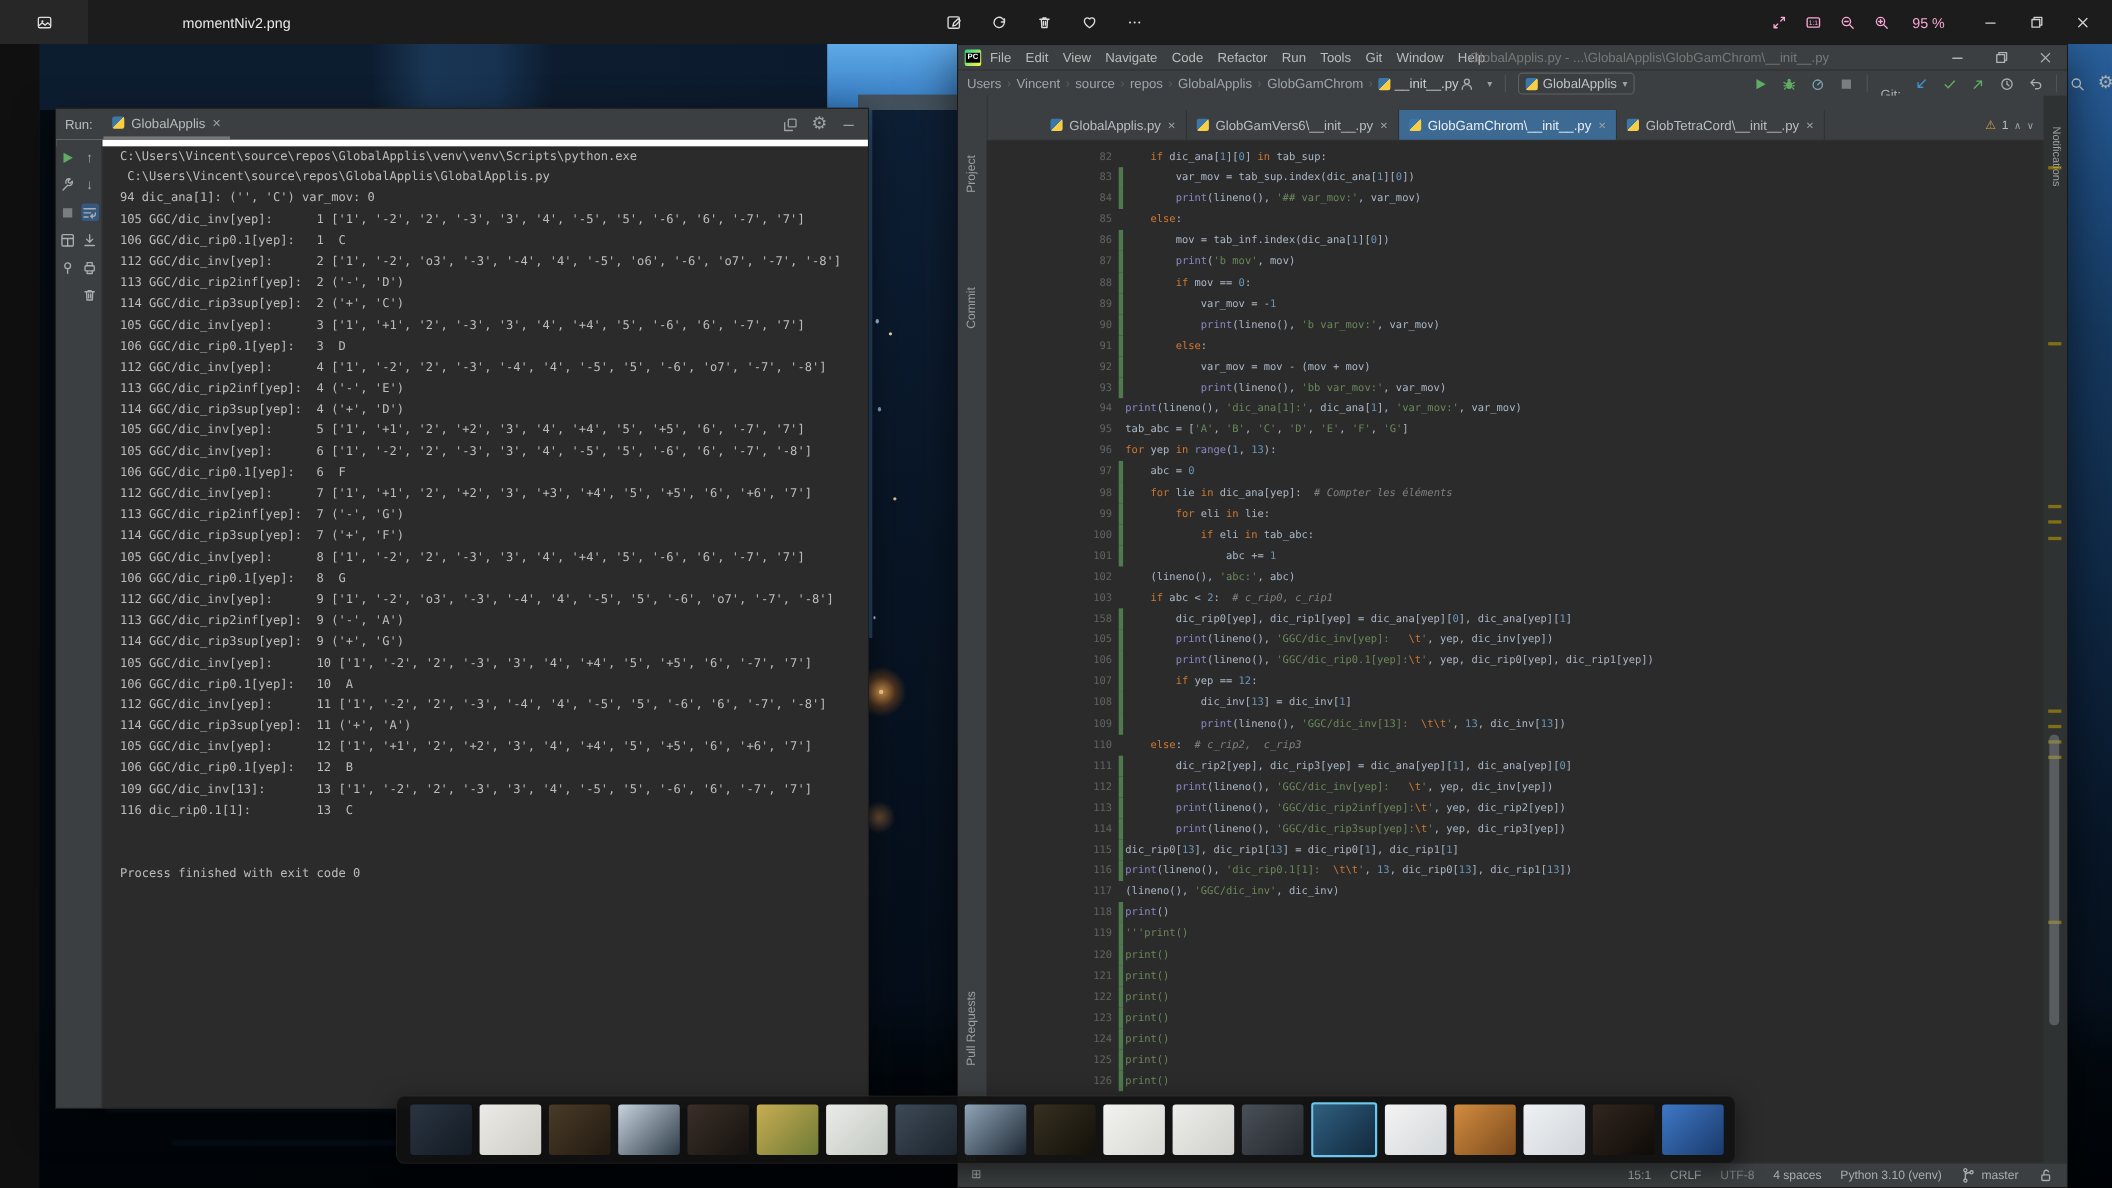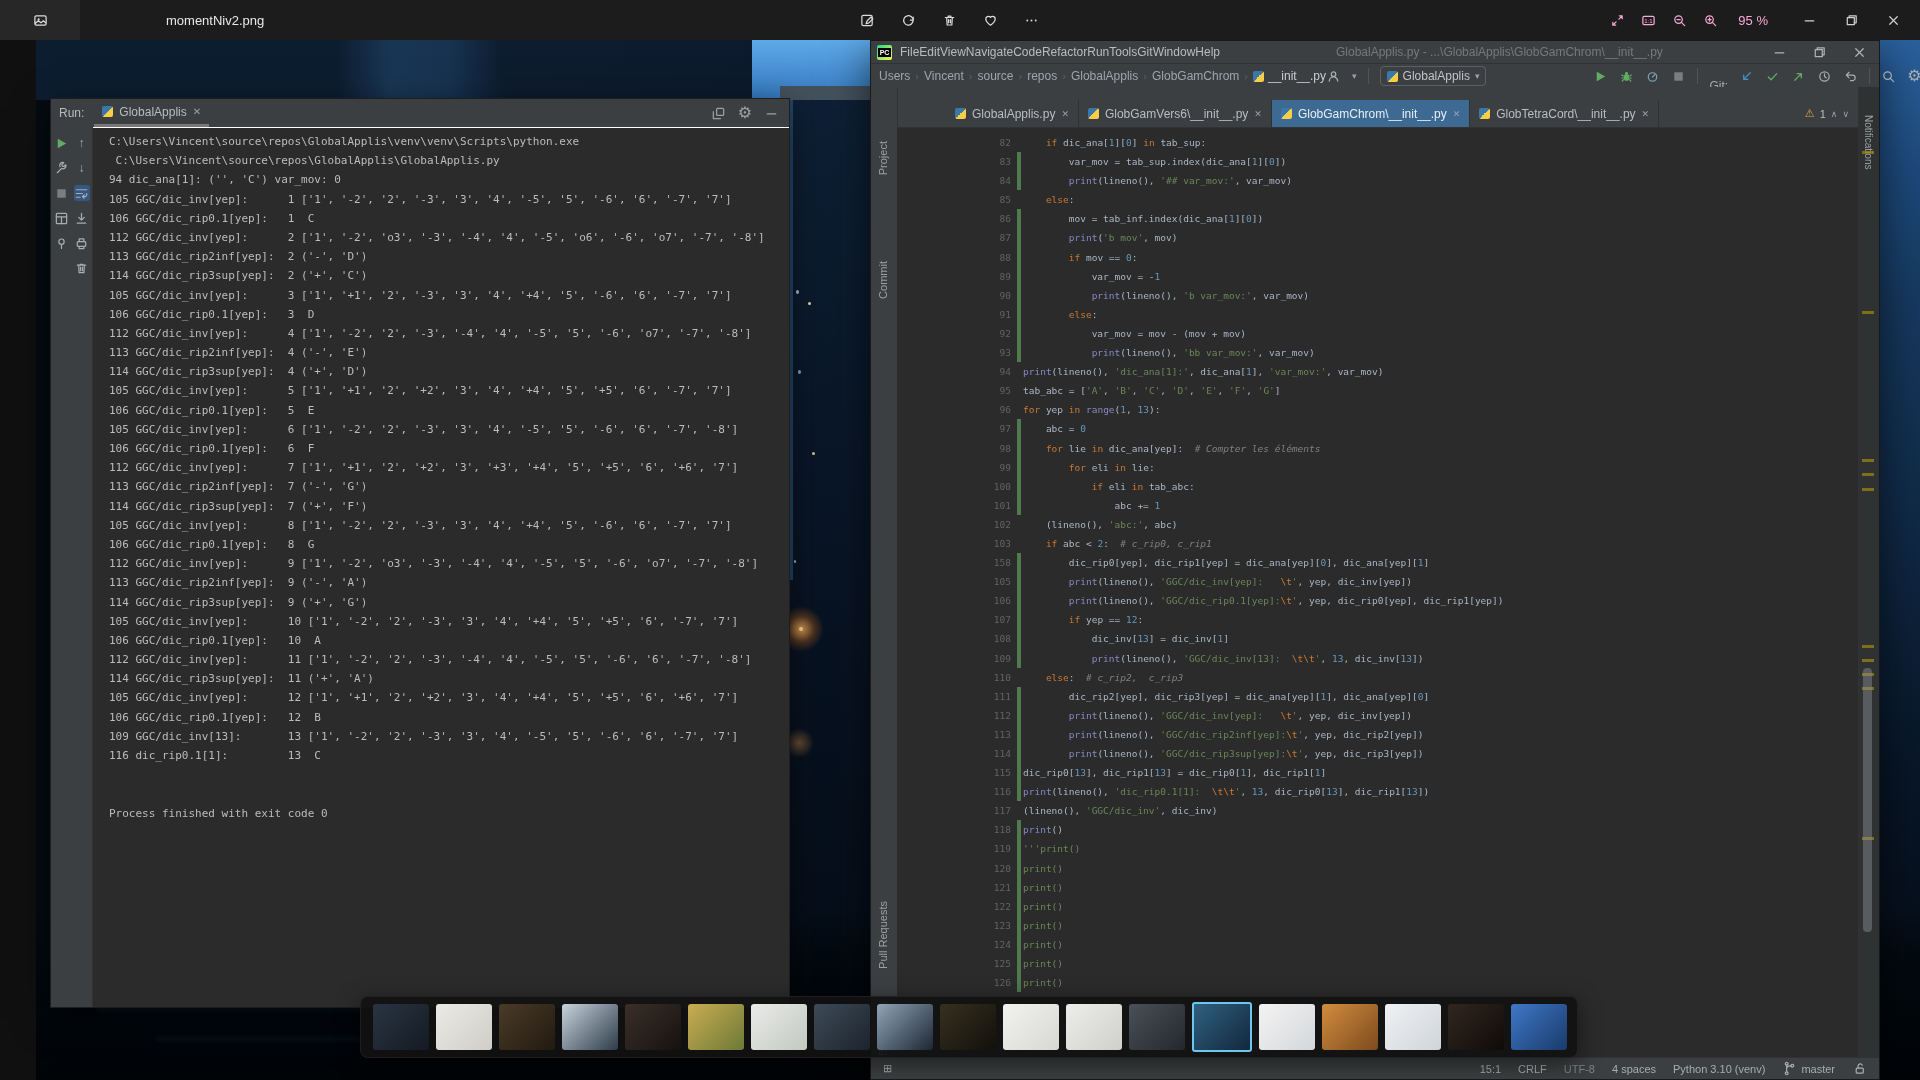--- a/index.html
+++ b/index.html
@@ -37,21 +37,21 @@
   .v-right{right:0;top:0;width:40px;height:100%;
     background:linear-gradient(180deg,#2a609c 0%,#1d4a7c 12%,#16395f 25%,#102a47 45%,#081627 70%,#040a12 100%);}
   .v-water{left:0;bottom:0;width:100%;height:170px;
     background:linear-gradient(180deg,rgba(2,8,14,0) 0%,#02080e 35%,#010407 100%);}
   .v-streak{position:absolute;filter:blur(2px);}
   .v-leftcol{left:0;top:0;width:18px;height:100%;background:#050b12;}
 
   
   .console-win{position:absolute;left:50px;top:98px;width:740px;height:910px;background:#2b2b2b;
     border:1px solid #1e1e1e;box-sizing:border-box;z-index:5;box-shadow:0 10px 34px rgba(0,0,0,.55);}
-  .c-header{height:28px;background:#3c3f41;border-bottom:1px solid #ffffff;display:flex;align-items:center;}
+  .c-header{height:28px;background:#3c3f41;border-bottom:6px solid #ffffff;display:flex;align-items:center;}
   .c-run-label{font-size:12px;color:#bbbbbb;margin:0 10px 0 8px;}
   .c-tab{display:flex;align-items:center;gap:6px;height:28px;padding:0 8px;border-bottom:3px solid #787878;box-sizing:border-box;}
   .c-tab-label{font-size:12px;color:#bbbbbb;}
   .c-close{color:#9aa0a6;font-size:10px;}
   .c-header-icons{margin-left:auto;display:flex;gap:12px;padding-right:10px;color:#9da0a3;}
   .c-toolbar{position:absolute;left:0;top:28px;bottom:0;width:42px;background:#3c3f41;border-right:1px solid #323232;
     display:flex;gap:2px;padding-top:8px;box-sizing:border-box;justify-content:center;}
   .c-col{display:flex;flex-direction:column;gap:9px;align-items:center;width:18px;}
   .c-col .ic{width:16px;height:16px;color:#a8adb0;font-size:12px;border-radius:3px;}
   .c-col .ic.sel{background:#365880;}
@@ -59,21 +59,21 @@
     font-family:"DejaVu Sans Mono",monospace;font-size:11px;color:#bcbcbc;padding:5px 0 0 16px;}
   .cline{white-space:pre;height:19.2px;line-height:19.2px;}
 
   
   .pc-win{position:absolute;left:870px;top:40px;width:1010px;height:1040px;background:#2b2b2b;
     border:1px solid #191919;box-sizing:border-box;z-index:4;box-shadow:0 12px 40px rgba(0,0,0,.6);}
   .pc-title{position:relative;height:22px;background:#3c3f41;display:flex;align-items:center;border-bottom:1px solid #323232;}
   .pc-logo{width:15px;height:15px;margin:0 8px 0 6px;border-radius:2px;
     background:linear-gradient(135deg,#21d789,#fcf84a);display:flex;align-items:center;justify-content:center;}
   .pc-logo i{font-style:normal;background:#000;color:#fff;font-size:7px;font-weight:bold;padding:1px 1.5px;line-height:1;}
-  #pc-menus{display:flex;align-items:center;}
+  #pc-menus{display:flex;gap:13px;align-items:center;}
   .menu-item{font-size:12px;color:#bbbbbb;}
   .pc-wtitle{position:absolute;left:465px;font-size:12px;color:#787878;white-space:nowrap;}
   .pc-wcontrols{position:absolute;right:0;top:0;height:22px;display:flex;}
   .pc-wcontrols .winbtn{width:40px;height:22px;color:#b0b3b5;}
   .pc-toolbar{height:24px;background:#3c3f41;border-bottom:1px solid #323232;display:flex;align-items:center;padding:0 8px;}
   #pc-crumbs{display:flex;align-items:center;gap:5px;flex:0 0 auto;}
   .crumb{font-size:12px;color:#9da5ad;display:flex;align-items:center;gap:4px;}
   .crumb.last{color:#c8cdd2;}
   .crumb-sep{color:#5c6164;font-size:11px;}
   .pc-tb-right{margin-left:auto;display:flex;align-items:center;gap:11px;color:#a8adb0;}
@@ -240,21 +240,20 @@
         <div class="cline">106 GGC/dic_rip0.1[yep]:   1  C</div>
         <div class="cline">112 GGC/dic_inv[yep]:      2 ['1', '-2', 'o3', '-3', '-4', '4', '-5', 'o6', '-6', 'o7', '-7', '-8']</div>
         <div class="cline">113 GGC/dic_rip2inf[yep]:  2 ('-', 'D')</div>
         <div class="cline">114 GGC/dic_rip3sup[yep]:  2 ('+', 'C')</div>
         <div class="cline">105 GGC/dic_inv[yep]:      3 ['1', '+1', '2', '-3', '3', '4', '+4', '5', '-6', '6', '-7', '7']</div>
         <div class="cline">106 GGC/dic_rip0.1[yep]:   3  D</div>
         <div class="cline">112 GGC/dic_inv[yep]:      4 ['1', '-2', '2', '-3', '-4', '4', '-5', '5', '-6', 'o7', '-7', '-8']</div>
         <div class="cline">113 GGC/dic_rip2inf[yep]:  4 ('-', 'E')</div>
         <div class="cline">114 GGC/dic_rip3sup[yep]:  4 ('+', 'D')</div>
         <div class="cline">105 GGC/dic_inv[yep]:      5 ['1', '+1', '2', '+2', '3', '4', '+4', '5', '+5', '6', '-7', '7']</div>
-        <div class="cline">106 GGC/dic_rip0.1[yep]:   5  E</div>
         <div class="cline">105 GGC/dic_inv[yep]:      6 ['1', '-2', '2', '-3', '3', '4', '-5', '5', '-6', '6', '-7', '-8']</div>
         <div class="cline">106 GGC/dic_rip0.1[yep]:   6  F</div>
         <div class="cline">112 GGC/dic_inv[yep]:      7 ['1', '+1', '2', '+2', '3', '+3', '+4', '5', '+5', '6', '+6', '7']</div>
         <div class="cline">113 GGC/dic_rip2inf[yep]:  7 ('-', 'G')</div>
         <div class="cline">114 GGC/dic_rip3sup[yep]:  7 ('+', 'F')</div>
         <div class="cline">105 GGC/dic_inv[yep]:      8 ['1', '-2', '2', '-3', '3', '4', '+4', '5', '-6', '6', '-7', '7']</div>
         <div class="cline">106 GGC/dic_rip0.1[yep]:   8  G</div>
         <div class="cline">112 GGC/dic_inv[yep]:      9 ['1', '-2', 'o3', '-3', '-4', '4', '-5', '5', '-6', 'o7', '-7', '-8']</div>
         <div class="cline">113 GGC/dic_rip2inf[yep]:  9 ('-', 'A')</div>
         <div class="cline">114 GGC/dic_rip3sup[yep]:  9 ('+', 'G')</div>

